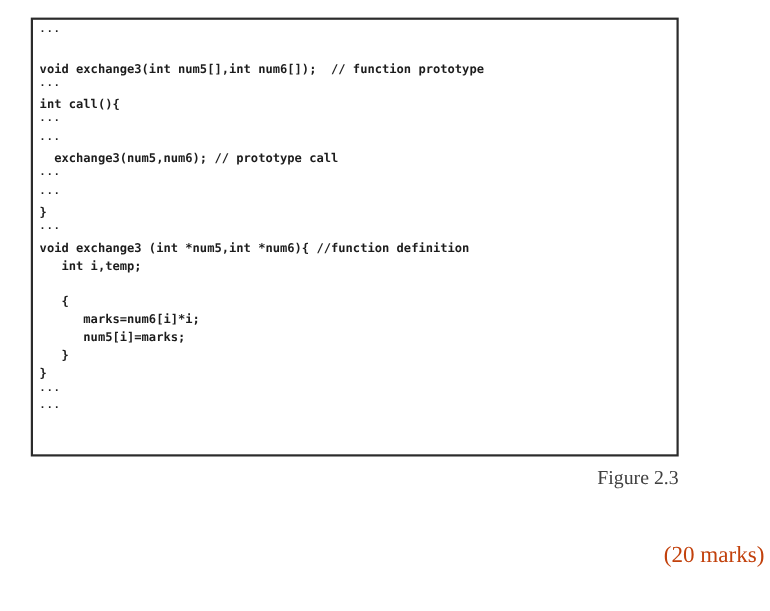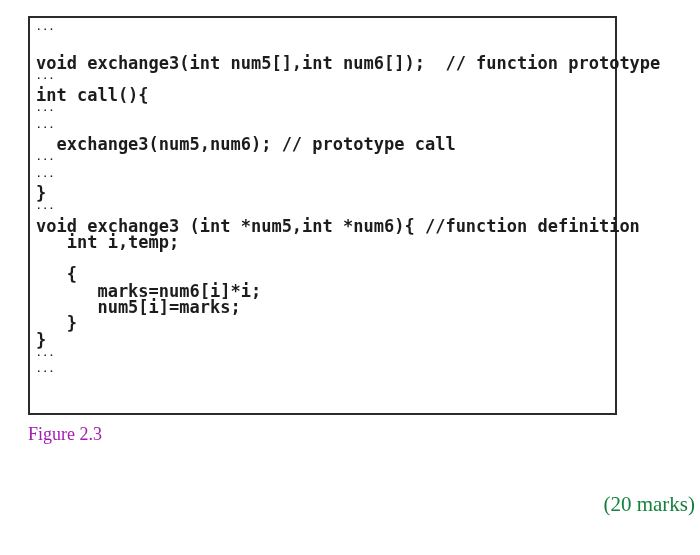--- a/index.html
+++ b/index.html
@@ -23,48 +23,48 @@
     width:589px;
     height:399px;
     border:2px solid var(--border);
     box-sizing:border-box;
     padding:4px 6px 0 6px;
     background:var(--bg);
   }
   .code-line{
     font-family:"DejaVu Sans Mono","Liberation Mono",monospace;
     font-weight:bold;
-    font-size:17px;
+    font-size:11px;
     color:var(--text);
     white-space:pre;
     height:16.3px;
     line-height:16.3px;
   }
   .code-line.ellipsis{
     font-size:9px;
     line-height:11px;
     letter-spacing:1px;
   }
   .caption{
     position:absolute;
     left:28px;
     top:424px;
     width:589px;
-    text-align:left;
+    text-align:right;
     font-family:"Liberation Serif", serif;
     font-size:18px;
-    color:#a21caf;
+    color:#404040;
   }
   .marks{
     position:absolute;
     top:492px;
     right:5px;
     font-family:"Liberation Serif", serif;
     font-size:21px;
-    color:#15803d;
+    color:#c2410c;
   }
 </style>
 </head>
 <body>
 
 <div class="page">
   <div class="code-box">
     <div id="code-lines">
         <div class="code-line ellipsis">...</div>
         <div class="code-line"> </div>

